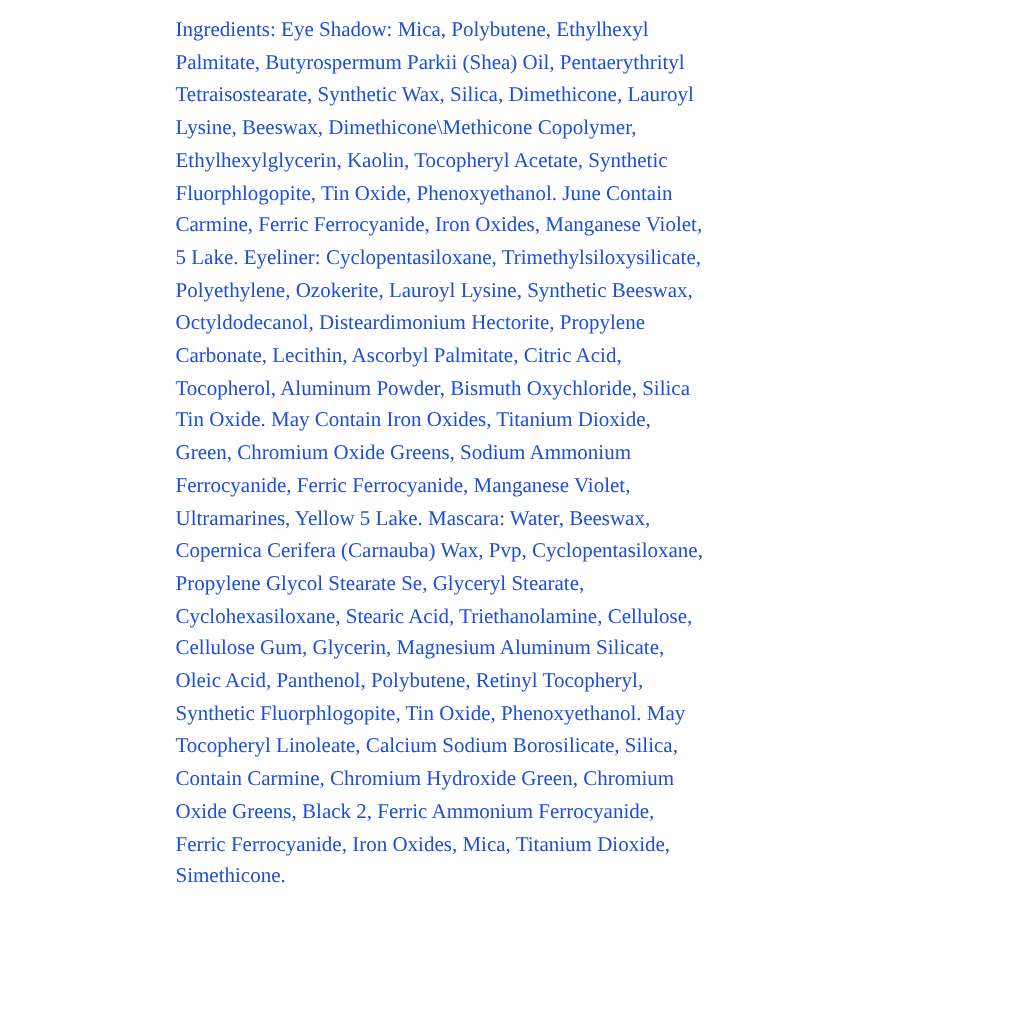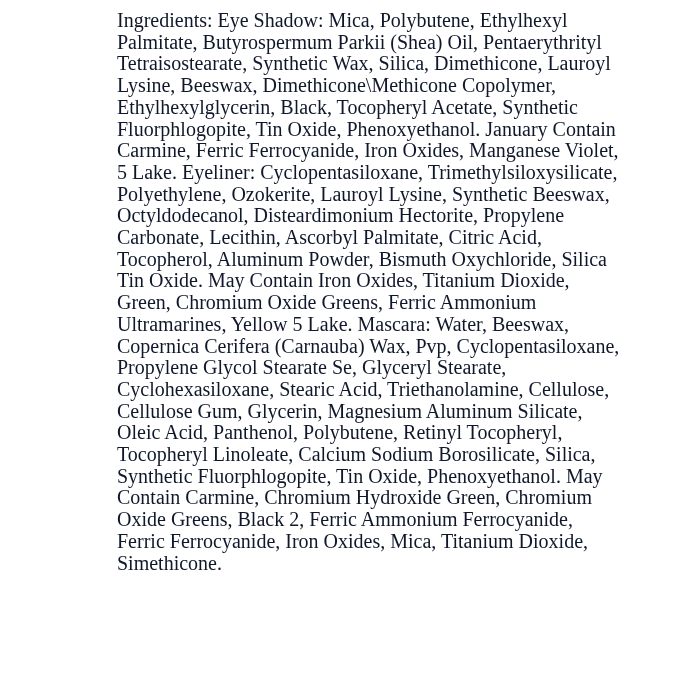--- a/index.html
+++ b/index.html
@@ -12,52 +12,53 @@
     height: 679px;
     position: relative;
     overflow: hidden;
     font-family: "Liberation Serif", "DejaVu Serif", serif;
   }
   .ingredients-block {
     position: absolute;
     left: 117px;
     top: 10px;
     width: 460px;
-    color: #0f172a;
-    font-size: 20px;
+    color: #1d4ed8;
+    font-size: 14px;
     line-height: 21.7px;
     text-align: left;
   }
   .line {
     white-space: nowrap;
   }
 </style>
 </head>
 <body>
 
 <div class="ingredients-block">
     <div class="line">Ingredients: Eye Shadow: Mica, Polybutene, Ethylhexyl</div>
     <div class="line">Palmitate, Butyrospermum Parkii (Shea) Oil, Pentaerythrityl</div>
     <div class="line">Tetraisostearate, Synthetic Wax, Silica, Dimethicone, Lauroyl</div>
     <div class="line">Lysine, Beeswax, Dimethicone\Methicone Copolymer,</div>
-    <div class="line">Ethylhexylglycerin, Black, Tocopheryl Acetate, Synthetic</div>
-    <div class="line">Fluorphlogopite, Tin Oxide, Phenoxyethanol. January Contain</div>
+    <div class="line">Ethylhexylglycerin, Kaolin, Tocopheryl Acetate, Synthetic</div>
+    <div class="line">Fluorphlogopite, Tin Oxide, Phenoxyethanol. June Contain</div>
     <div class="line">Carmine, Ferric Ferrocyanide, Iron Oxides, Manganese Violet,</div>
     <div class="line">5 Lake. Eyeliner: Cyclopentasiloxane, Trimethylsiloxysilicate,</div>
     <div class="line">Polyethylene, Ozokerite, Lauroyl Lysine, Synthetic Beeswax,</div>
     <div class="line">Octyldodecanol, Disteardimonium Hectorite, Propylene</div>
     <div class="line">Carbonate, Lecithin, Ascorbyl Palmitate, Citric Acid,</div>
     <div class="line">Tocopherol, Aluminum Powder, Bismuth Oxychloride, Silica</div>
     <div class="line">Tin Oxide. May Contain Iron Oxides, Titanium Dioxide,</div>
-    <div class="line">Green, Chromium Oxide Greens, Ferric Ammonium</div>
+    <div class="line">Green, Chromium Oxide Greens, Sodium Ammonium</div>
+    <div class="line">Ferrocyanide, Ferric Ferrocyanide, Manganese Violet,</div>
     <div class="line">Ultramarines, Yellow 5 Lake. Mascara: Water, Beeswax,</div>
     <div class="line">Copernica Cerifera (Carnauba) Wax, Pvp, Cyclopentasiloxane,</div>
     <div class="line">Propylene Glycol Stearate Se, Glyceryl Stearate,</div>
     <div class="line">Cyclohexasiloxane, Stearic Acid, Triethanolamine, Cellulose,</div>
     <div class="line">Cellulose Gum, Glycerin, Magnesium Aluminum Silicate,</div>
     <div class="line">Oleic Acid, Panthenol, Polybutene, Retinyl Tocopheryl,</div>
+    <div class="line">Synthetic Fluorphlogopite, Tin Oxide, Phenoxyethanol. May</div>
     <div class="line">Tocopheryl Linoleate, Calcium Sodium Borosilicate, Silica,</div>
-    <div class="line">Synthetic Fluorphlogopite, Tin Oxide, Phenoxyethanol. May</div>
     <div class="line">Contain Carmine, Chromium Hydroxide Green, Chromium</div>
     <div class="line">Oxide Greens, Black 2, Ferric Ammonium Ferrocyanide,</div>
     <div class="line">Ferric Ferrocyanide, Iron Oxides, Mica, Titanium Dioxide,</div>
     <div class="line">Simethicone.</div>
   </div>
 
 </body></html>

